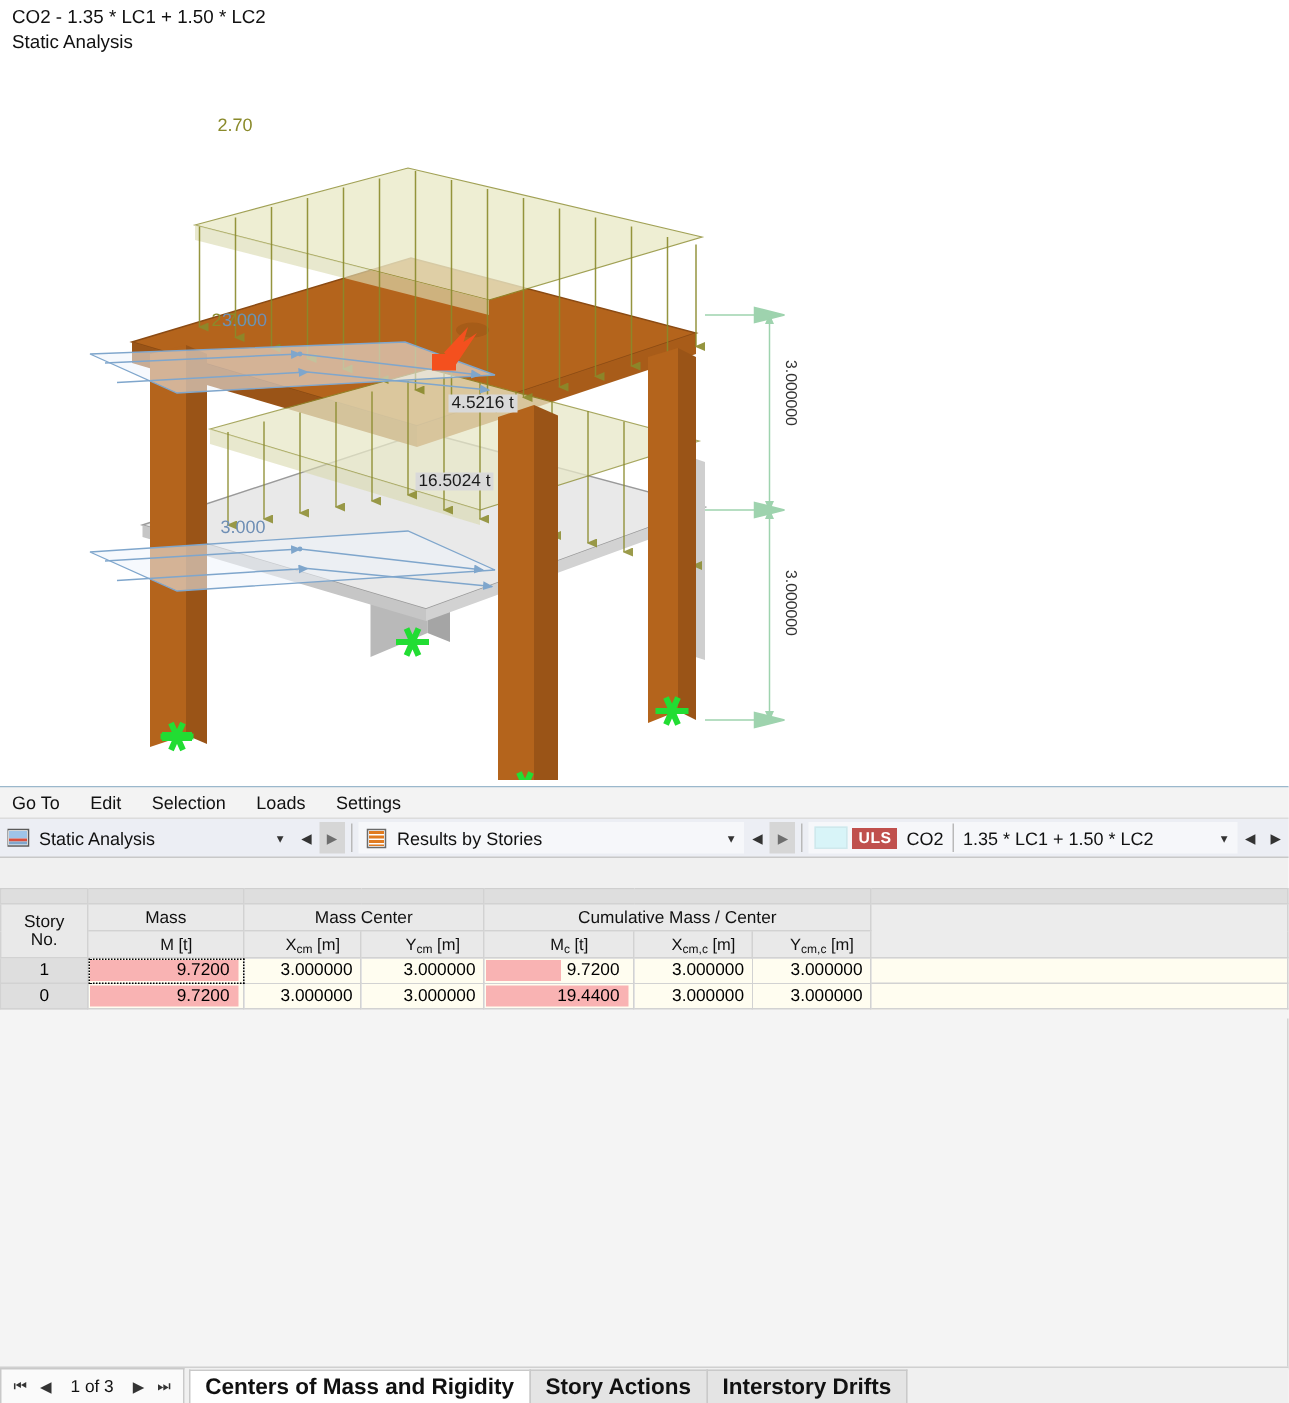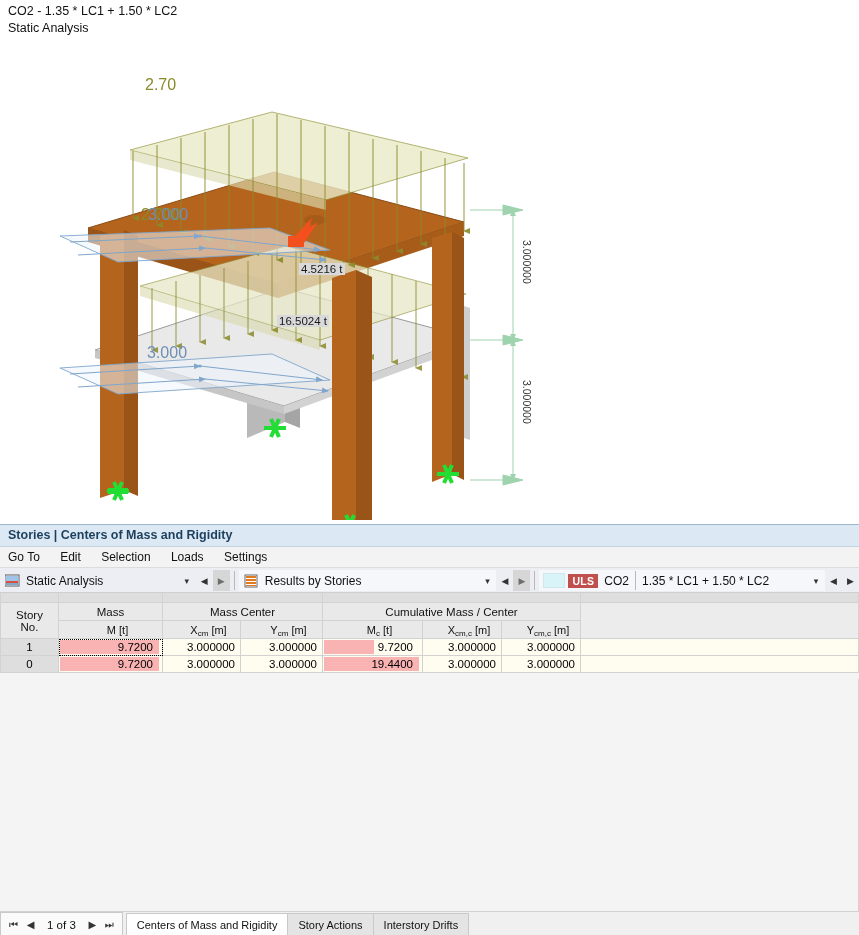--- a/index.html
+++ b/index.html
@@ -7,21 +7,21 @@
     width:859px;height:935px;overflow:hidden;background:#ffffff;
     font-family:"Liberation Sans",sans-serif;font-size:12px;color:#000;
   }
   
   #annot{position:absolute;left:8px;top:3px;line-height:17px;font-size:12.5px;color:#111;}
   #annot div{white-space:nowrap;}
   sup{font-size:8px;vertical-align:super;}
 
   
   #viewport{position:absolute;left:0;top:50px;width:859px;height:470px;background:#fff;overflow:hidden;}
-  .lbl{position:absolute;white-space:nowrap;font-size:16px;}
+  .lbl{position:absolute;white-space:nowrap;font-size:12px;}
   .lbl-olive{color:#8a8a2b;}
   .lbl-blue{color:#6f8fb5;}
   .lbl-box{background:#d9d9d9;color:#1a1a1a;padding:0 2px;font-size:11.5px;}
   .vlbl{position:absolute;font-size:10.5px;color:#333;
         transform:rotate(90deg);transform-origin:left top;white-space:nowrap;}
 
   
   #panel{position:absolute;left:0;top:524px;width:859px;height:411px;background:#f0f0f0;
          border-top:1px solid #9bb8cc;}
   #panelTitle{height:21px;line-height:21px;padding-left:8px;font-weight:bold;font-size:12.5px;
@@ -59,22 +59,22 @@
   td.focus{outline:1px dotted #000;outline-offset:-1px;}
   sub{font-size:8px;vertical-align:baseline;position:relative;top:2px;}
 
   
   #bottom{position:absolute;left:0;bottom:0;width:859px;height:24px;background:#f0f0f0;
           border-top:1px solid #d0d0d0;display:flex;align-items:flex-end;}
   #nav{height:23px;display:flex;align-items:center;border:1px solid #c9c9c9;background:#fafafa;
        border-bottom:none;padding:0 4px;}
   #nav .nb{width:17px;text-align:center;font-size:10px;color:#333;}
   #nav .pg{font-size:11.5px;margin:0 8px;color:#111;}
-  .tab{height:22px;line-height:22px;padding:0 10px;font-size:11px;border:1px solid #c9c9c9;
-       border-bottom:none;background:#e4e4e4;color:#111;margin-left:-1px;}
+  .tab{height:22px;line-height:22px;padding:0 10px;font-size:15px;border:1px solid #c9c9c9;
+       border-bottom:none;background:#e4e4e4;color:#111;margin-left:-1px;font-weight:bold;}
   .tab.active{background:#fff;}
 </style>
 </head>
 <body>
 
 <div id="annot">
   <div>CO2 - 1.35 * LC1 + 1.50 * LC2</div>
   <div>Static Analysis</div>
 </div>
 
@@ -228,21 +228,20 @@
   <div class="lbl lbl-blue" style="left:147px;top:294px;">3.000</div>
   <div class="lbl lbl-box" style="left:299px;top:169px;margin-top:44px;">4.5216 t</div>
   <div class="lbl lbl-box" style="left:277px;top:265px;">16.5024 t</div>
 
   <div class="vlbl" style="left:533px;top:190px;">3.000000</div>
   <div class="vlbl" style="left:533px;top:330px;">3.000000</div>
 </div>
 
 <div id="panel">
 
-  <div id="panelTitle">Stories | Centers of Mass and Rigidity</div>
 
   <div id="menubar">
     <span>Go To</span>
     <span>Edit</span>
     <span>Selection</span>
     <span>Loads</span>
     <span>Settings</span>
   </div>
 
   <div id="toolbar">

